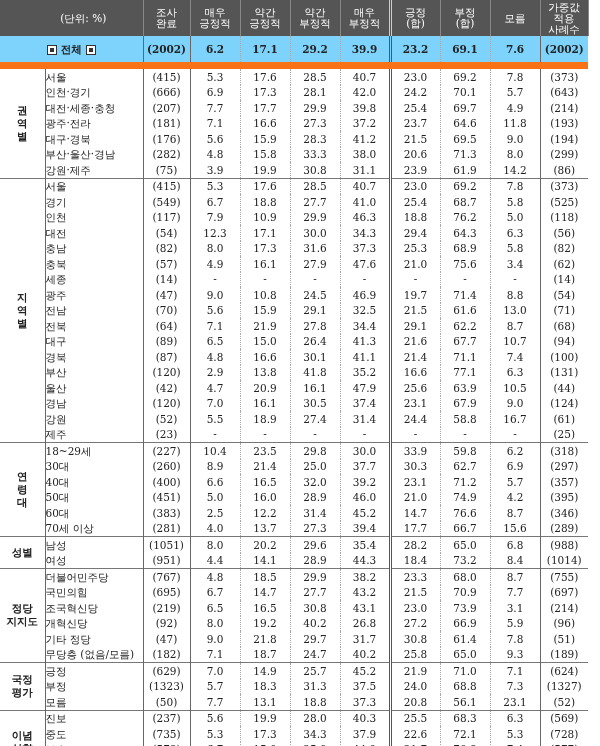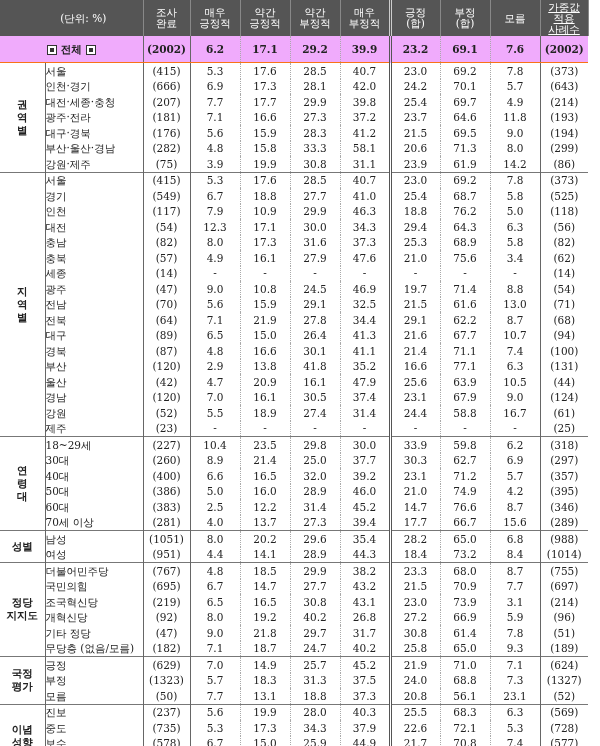--- a/index.html
+++ b/index.html
@@ -5,21 +5,21 @@
   html, body { margin:0; padding:0; background:#ffffff; }
   body { width:600px; height:746px; overflow:hidden; font-family:"DejaVu Serif","Liberation Serif",serif; color:#222; }
   table { border-collapse:collapse; width:588px; table-layout:fixed; font-size:10.5px; }
   col.c-grp { width:45px; }
   col.c-lbl { width:98px; }
   col.c-n { width:47px; }
   col.c-p { width:50px; }
   col.c-w { width:48px; }
   th { background:#555555; color:#ffffff; font-weight:normal; height:36px; padding:0; line-height:11px; font-size:10.5px; text-align:center; vertical-align:middle; border-right:1px solid #888; }
   th.unit { text-align:center;padding-left:24px; }
-  tr.total td { background:#f0abfc; font-weight:bold; height:26px; border-bottom:1px solid #f97316; }
+  tr.total td { background:#7dd3fc; font-weight:bold; height:26px; border-bottom:7px solid #f97316; }
   td { height:15.5px; padding:0; text-align:center; vertical-align:middle; line-height:12px; white-space:nowrap; }
   td.grp { font-weight:bold; border-right:1px solid #666; line-height:13px; }
   td.lbl { text-align:left; border-right:1px solid #666; }
   td.n { border-right:1px solid #666; }
   td.p { border-right:1px dotted #aaa; }
   td.p4 { border-right:3px double #555; }
   td.m { border-right:1px solid #666; }
   tr.gstart td { border-top:1px solid #777; }
   tr.total td.grp-total { text-align:center; }
   .sq { display:inline-block; width:8px; height:8px; border:1px solid #333; background:#fff; position:relative; vertical-align:middle; margin:0 4px; }
@@ -54,21 +54,21 @@
 긍정적</th>
         <th style="white-space: pre-line;">약간
 부정적</th>
         <th style="white-space: pre-line; border-right: 3px double rgb(204, 204, 204);">매우
 부정적</th>
         <th style="white-space: pre-line;">긍정
 (합)</th>
         <th style="white-space: pre-line;">부정
 (합)</th>
         <th style="white-space: pre-line;">모름</th>
-        <th style="white-space: pre-line; text-decoration: underline;">가중값
+        <th style="white-space: pre-line;">가중값
 적용
 사례수</th>
       </tr>
   </thead>
   <tbody id="tbody">
     <tr class="total" id="total-row">
       <td colspan="2" class="grp-total" style="border-right:1px solid #666;">
         <span class="sq"></span><span>전체</span><span class="sq"></span>
       </td>
     <td class="n">(2002)</td>
@@ -143,21 +143,21 @@
         <td class="p">69.5</td>
         <td class="m">9.0</td>
         <td class="w">(194)</td>
       </tr>
       <tr>
         <td class="lbl">부산·울산·경남</td>
         <td class="n">(282)</td>
         <td class="p">4.8</td>
         <td class="p">15.8</td>
         <td class="p">33.3</td>
-        <td class="p4">58.1</td>
+        <td class="p4">38.0</td>
         <td class="p">20.6</td>
         <td class="p">71.3</td>
         <td class="m">8.0</td>
         <td class="w">(299)</td>
       </tr>
       <tr>
         <td class="lbl">강원·제주</td>
         <td class="n">(75)</td>
         <td class="p">3.9</td>
         <td class="p">19.9</td>
@@ -409,21 +409,21 @@
         <td class="p">16.5</td>
         <td class="p">32.0</td>
         <td class="p4">39.2</td>
         <td class="p">23.1</td>
         <td class="p">71.2</td>
         <td class="m">5.7</td>
         <td class="w">(357)</td>
       </tr>
       <tr>
         <td class="lbl">50대</td>
-        <td class="n">(386)</td>
+        <td class="n">(451)</td>
         <td class="p">5.0</td>
         <td class="p">16.0</td>
         <td class="p">28.9</td>
         <td class="p4">46.0</td>
         <td class="p">21.0</td>
         <td class="p">74.9</td>
         <td class="m">4.2</td>
         <td class="w">(395)</td>
       </tr>
       <tr>

